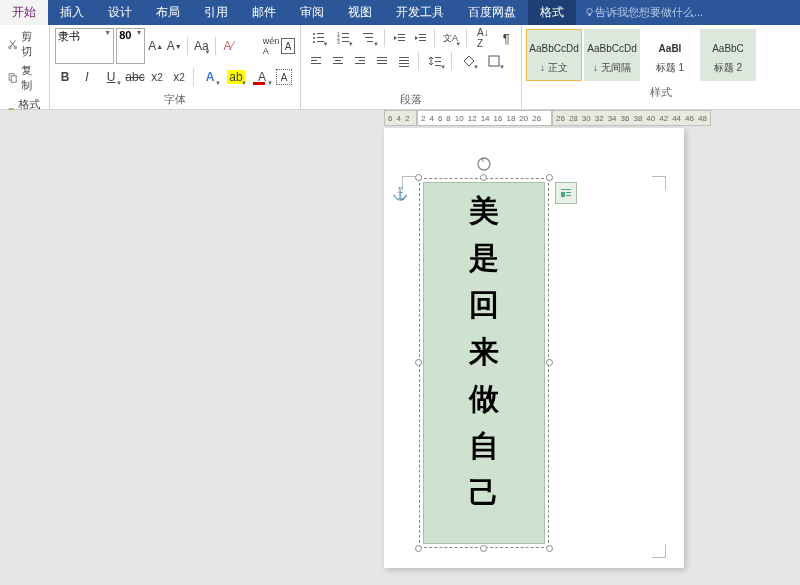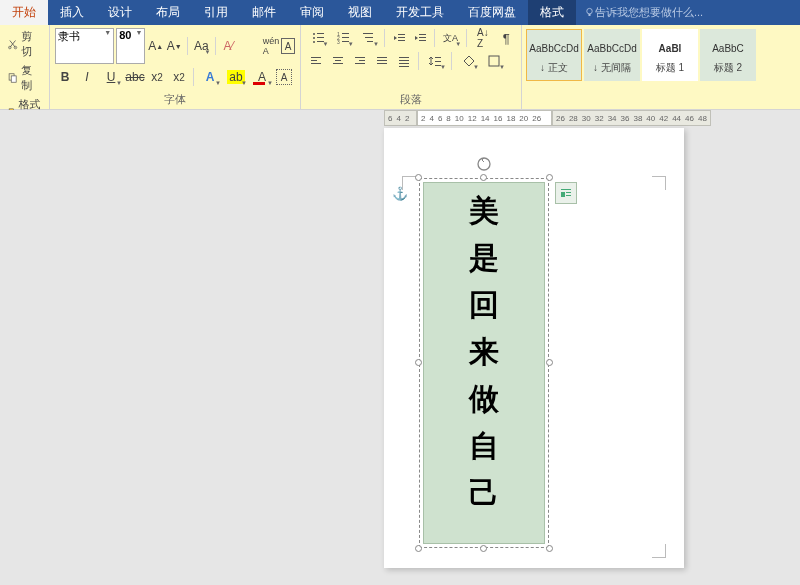--- a/index.html
+++ b/index.html
@@ -1,27 +1,27 @@
 <!DOCTYPE html>
 <html><head>
 <meta charset="utf-8">
 <style>
 * { margin: 0; padding: 0; box-sizing: border-box; font-family: "Microsoft YaHei", sans-serif; }
 body { background: #e6e6e6; width: 800px; height: 585px; overflow: hidden; font-size: 11px; }
 
 
 .menubar { background: #2b579a; height: 25px; display: flex; align-items: stretch; color: #fff; }
 .menubar .tab { padding: 0 12px; display: flex; align-items: center; font-size: 12px; cursor: pointer; }
-.menubar .tab.active { background: #f3f3f3; color: #c2410c; text-align: right; }
+.menubar .tab.active { background: #f3f3f3; color: #701a75; text-align: right; }
 .menubar .tab.context { background: #1e3f73; }
 .menubar .tell-me { display: flex; align-items: center; color: #b5c7e3; font-size: 11px; padding-left: 8px; }
 .tell-me svg { width: 11px; height: 11px; }
 
 
-.ribbon { background: #fef9c3; height: 85px; display: flex; border-bottom: 1px solid #d4d4d4; }
+.ribbon { background: #ffffff; height: 85px; display: flex; border-bottom: 1px solid #d4d4d4; }
 .group { border-right: 1px solid #d4d4d4; display: flex; flex-direction: column; }
 .group-body { flex: 1; display: flex; padding: 3px 5px; }
 .group-label { text-align: center; font-size: 11px; color: #666; padding-bottom: 2px; }
 
 
 .clip-body { flex-direction: column; gap: 2px; }
 .clip-item { display: flex; align-items: center; gap: 3px; font-size: 11px; color: #444; padding: 1px 2px; }
 .clip-item svg { width: 12px; height: 12px; }
 
 
@@ -309,20 +309,21 @@
       </div>
       <div class="style-box">
         <div class="style-prev big">AaBl</div>
         <div class="style-name">标题 1</div>
       </div>
       <div class="style-box green">
         <div class="style-prev">AaBbC</div>
         <div class="style-name">标题 2</div>
       </div>
     </div>
+    <div class="group-label">样式</div>
   </div>
 </div>
 
 <div class="canvas-area">
   <div class="ruler-h">
     <div class="ruler-seg" style="width:33px;">
       <span>6</span>
         <span>4</span>
         <span>2</span>
     </div>

